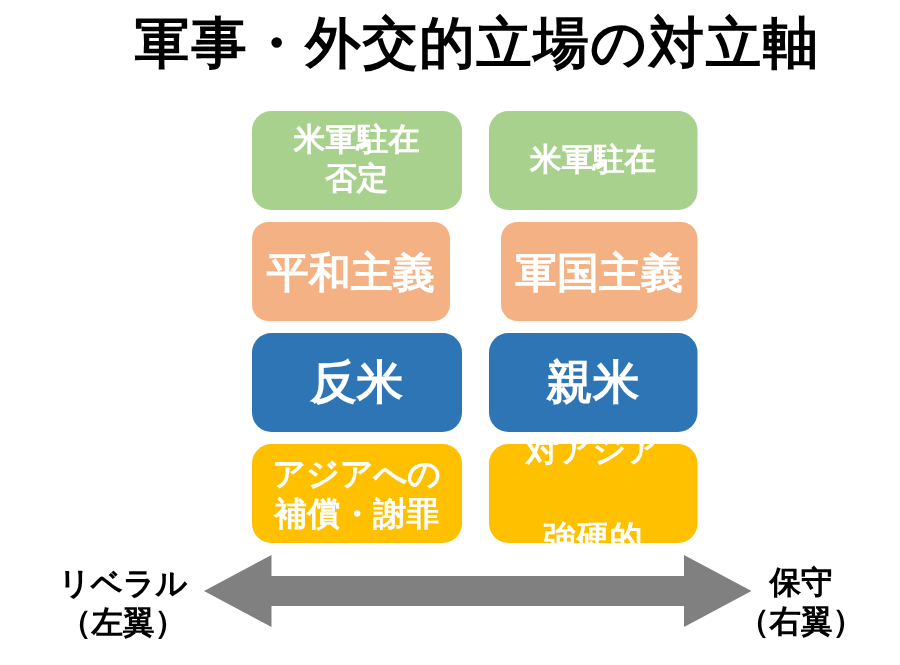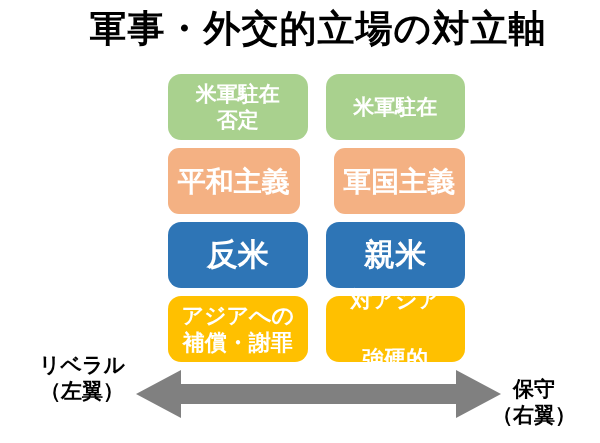--- a/index.html
+++ b/index.html
@@ -67,21 +67,21 @@
   .axis-label {
     position: absolute;
     font-size: 21px;
     font-weight: bold;
     color: #000000;
     text-align: center;
     line-height: 1.25;
   }
   .axis-label.left {
     left: 16px;
-    top: 352px;
+    top: 377px;
     width: 132px;
   }
   .axis-label.right {
     left: 482px;
     top: 376px;
     width: 104px;
   }
 </style>
 </head>
 <body>

